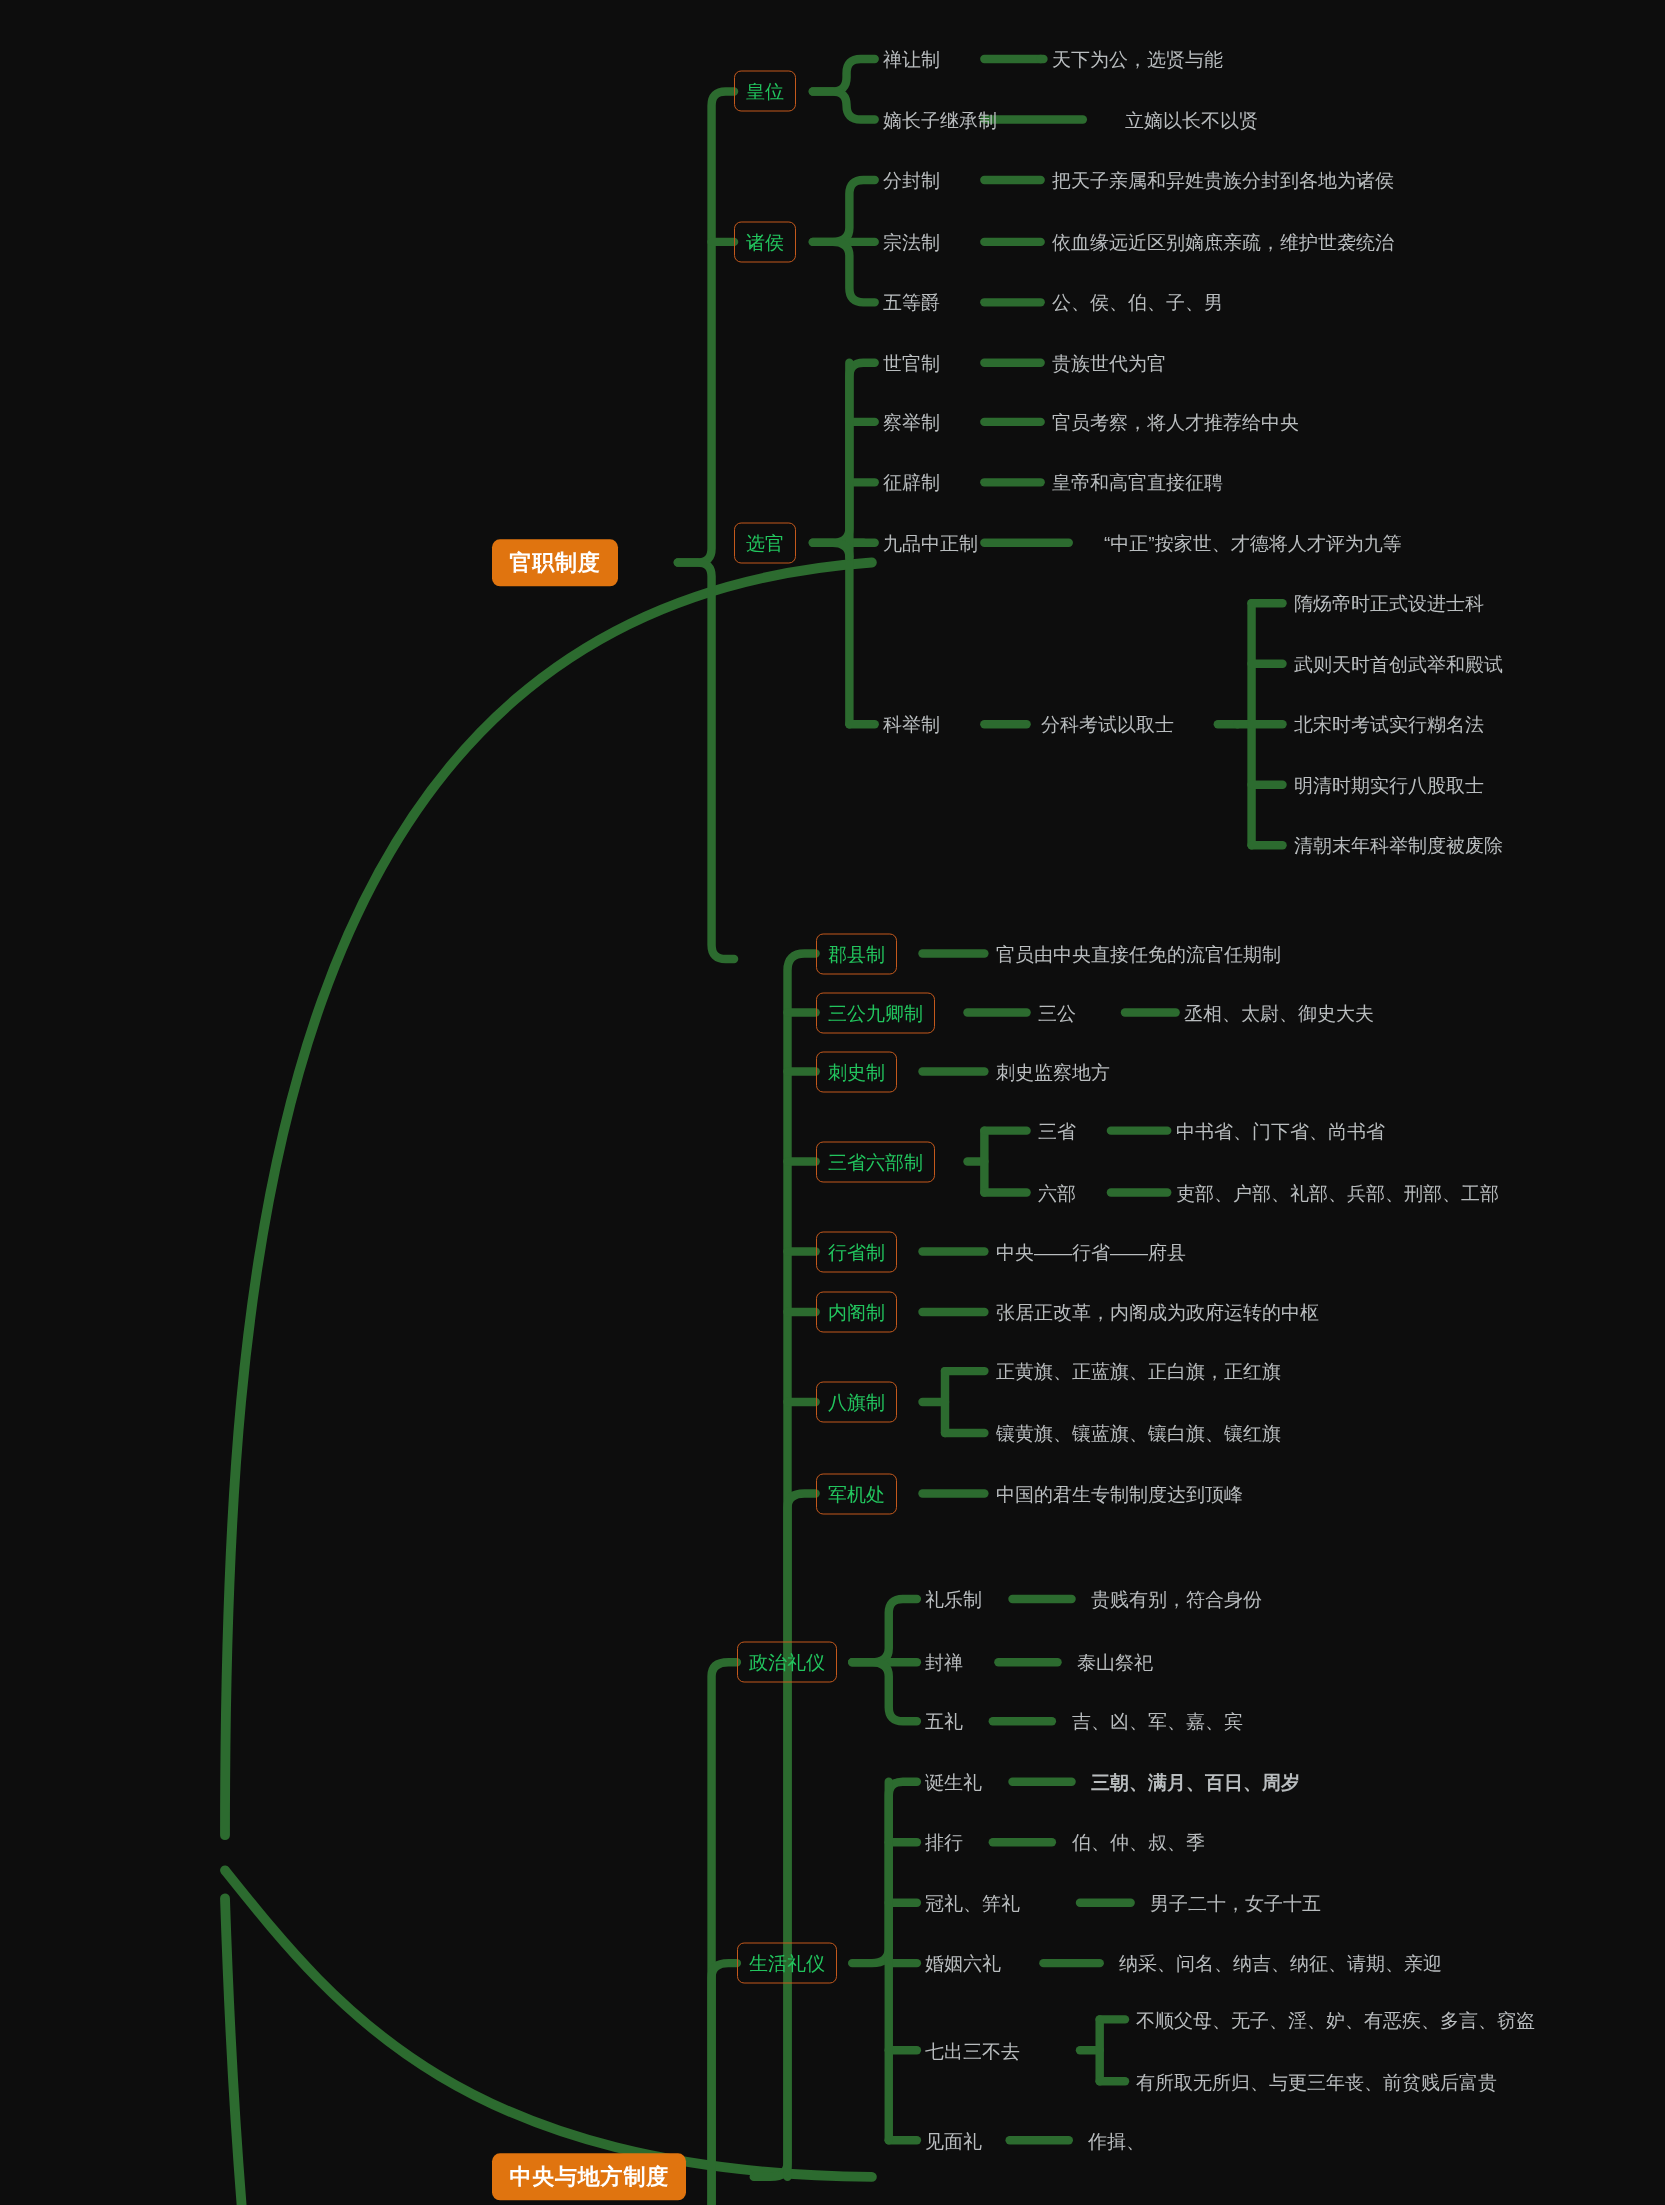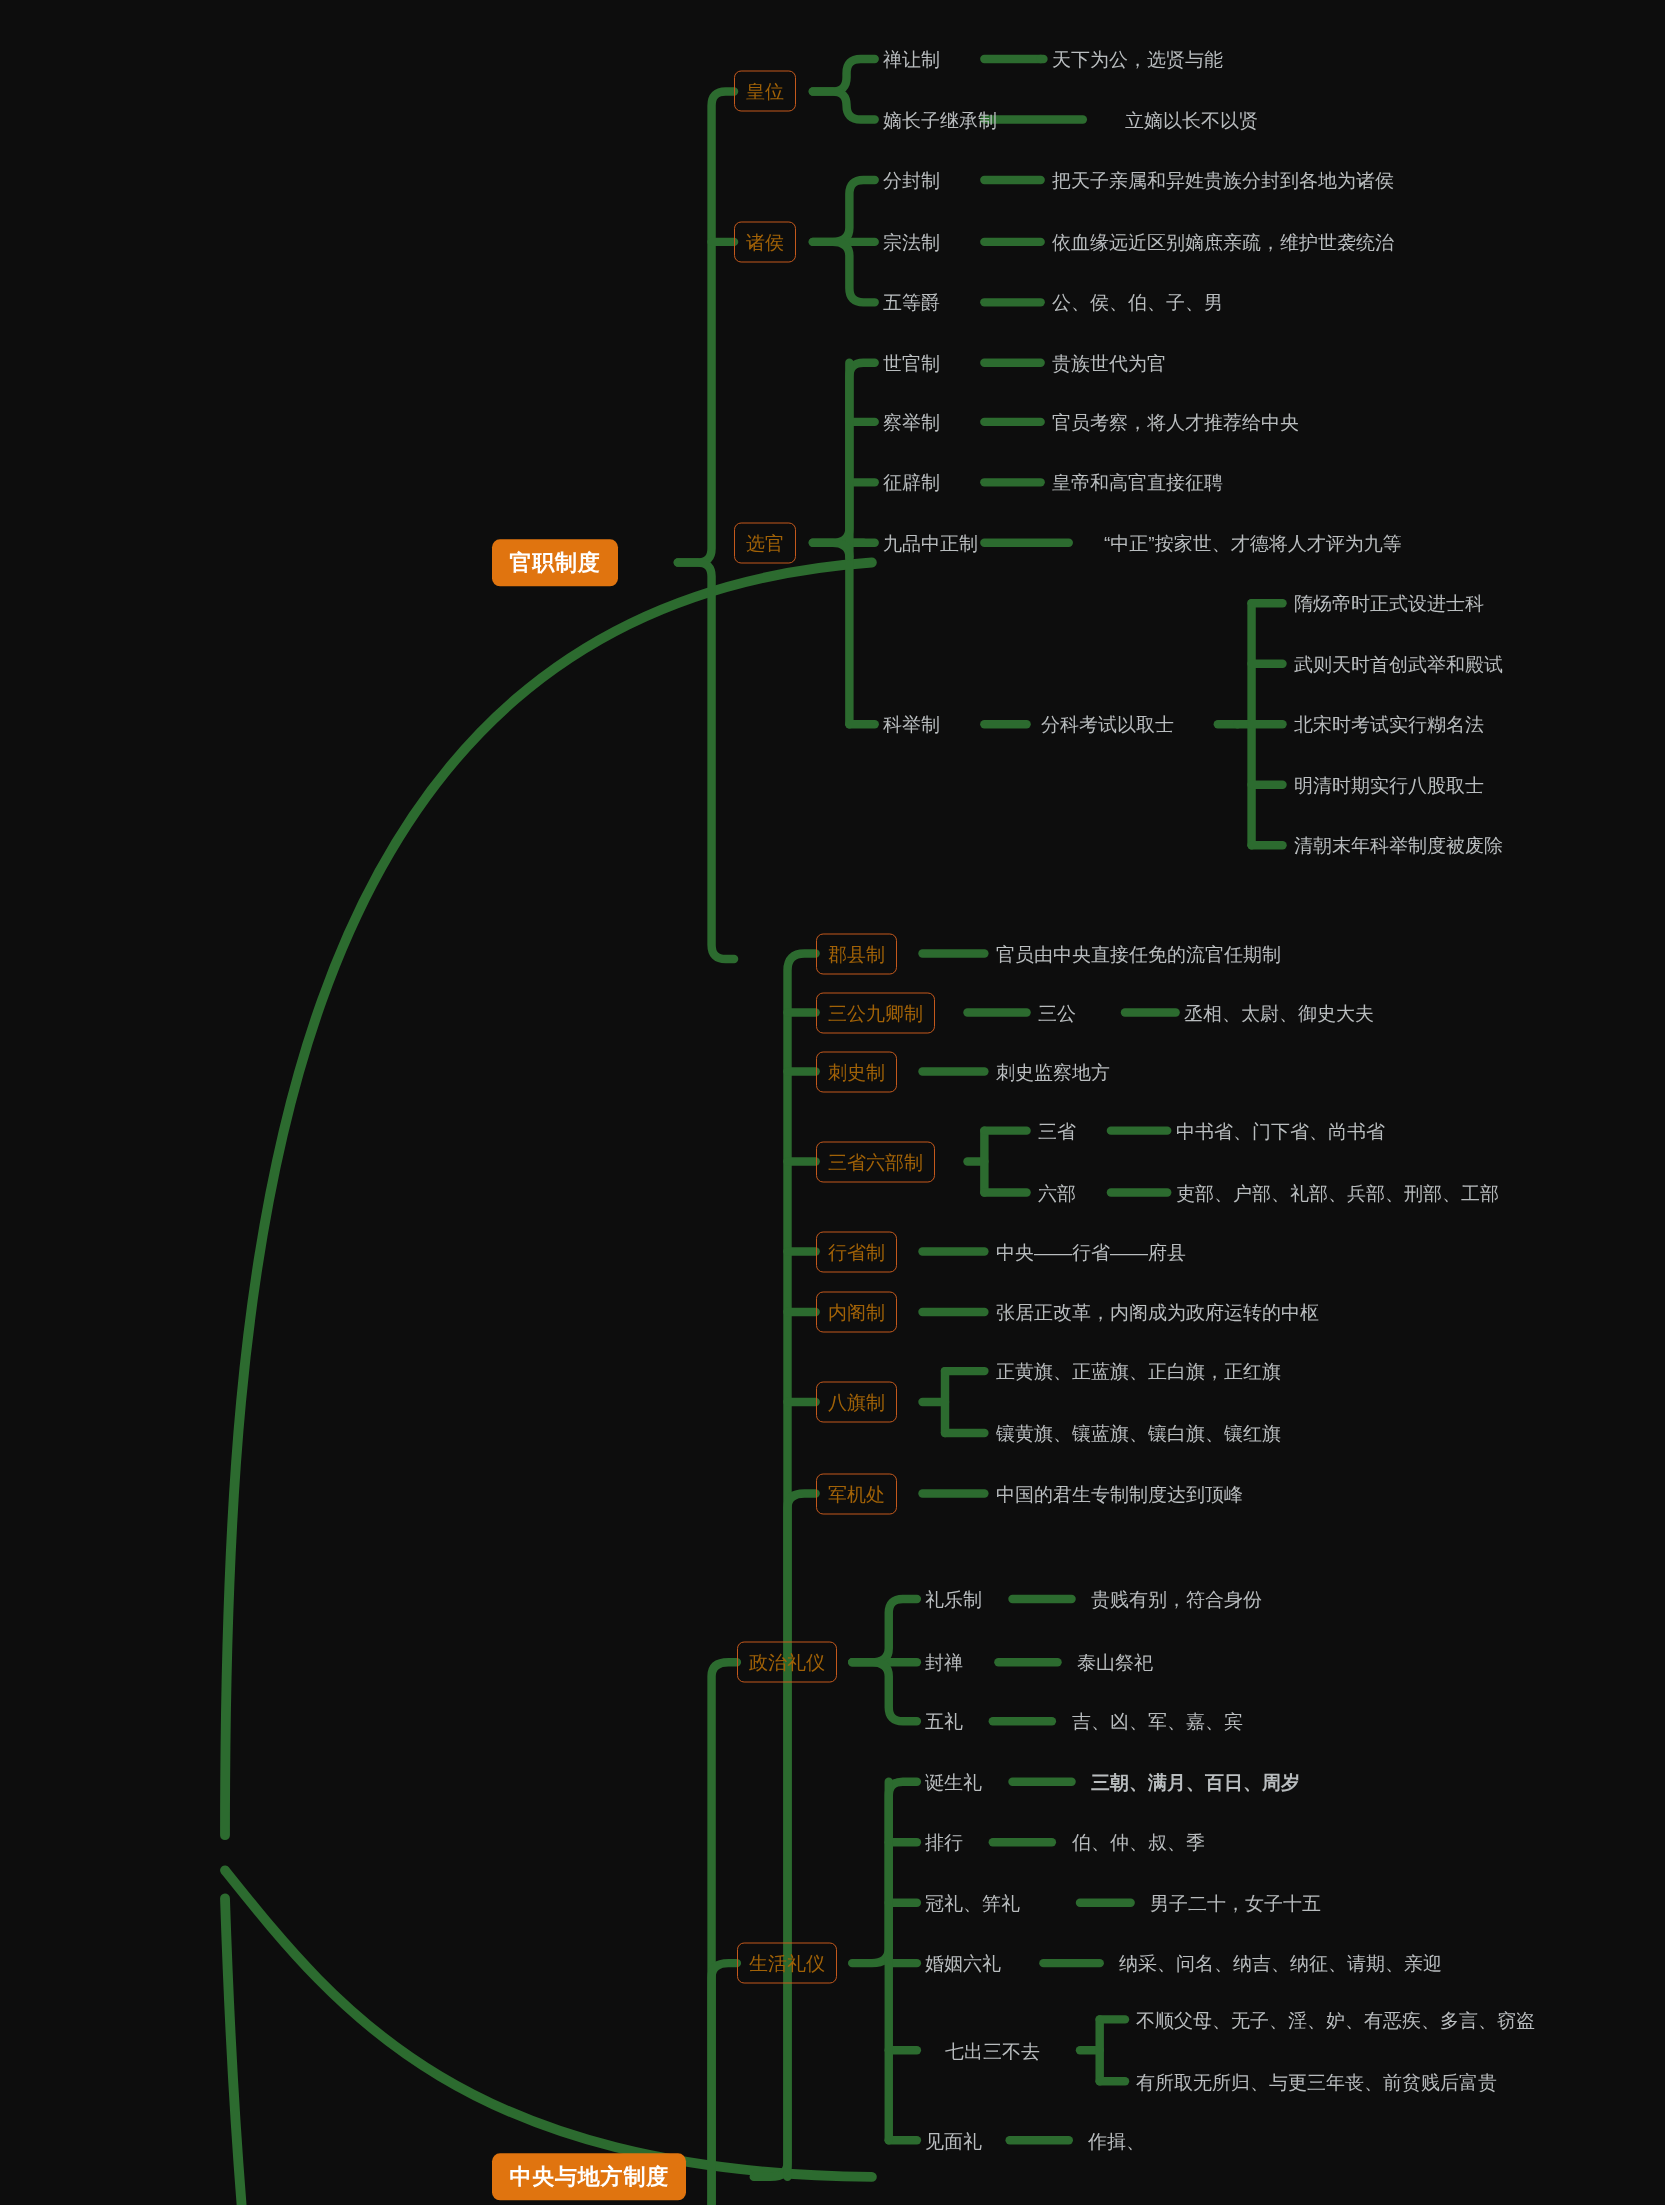--- a/index.html
+++ b/index.html
@@ -47,21 +47,21 @@
     font-size: 22px;
     font-weight: 700;
     padding: 12.7px 17.4px;
     border-radius: 8px;
     letter-spacing: 0.8px;
   }
 
   
   .lvl2 {
     background: transparent;
-    color: #a16207;
+    color: #22c55e;
     font-size: 19px;
     border: 1.6px solid #c4591c;
     padding: 10px 11px;
     border-radius: 7.1px;
   }
 
   
   .plain {
     color: #b9bdbf;
     font-size: 19px;
@@ -259,20 +259,20 @@
   <div class="node plain" style="left: 1072px; top: 1721px;">吉、凶、军、嘉、宾</div>
 
   <div class="node plain" style="left: 925px; top: 1782px;">诞生礼</div>
   <div class="node plain" style="left: 1091px; top: 1782px; font-weight: bold;">三朝、满月、百日、周岁</div>
   <div class="node plain" style="left: 925px; top: 1842px;">排行</div>
   <div class="node plain" style="left: 1072px; top: 1842px;">伯、仲、叔、季</div>
   <div class="node plain" style="left: 925px; top: 1903px;">冠礼、笄礼</div>
   <div class="node plain" style="left: 1150px; top: 1903px;">男子二十，女子十五</div>
   <div class="node plain" style="left: 925px; top: 1963px;">婚姻六礼</div>
   <div class="node plain" style="left: 1119px; top: 1963px;">纳采、问名、纳吉、纳征、请期、亲迎</div>
-  <div class="node plain" style="left: 925px; top: 2051px; margin-left: 20px;">七出三不去</div>
+  <div class="node plain" style="left: 925px; top: 2051px;">七出三不去</div>
   <div class="node plain" style="left: 1136px; top: 2020px;">不顺父母、无子、淫、妒、有恶疾、多言、窃盗</div>
   <div class="node plain" style="left: 1136px; top: 2082px;">有所取无所归、与更三年丧、前贫贱后富贵</div>
   <div class="node plain" style="left: 925px; top: 2141px;">见面礼</div>
   <div class="node plain" style="left: 1088px; top: 2141px;">作揖、</div>
 
 </div>
 
 
 </body></html>

